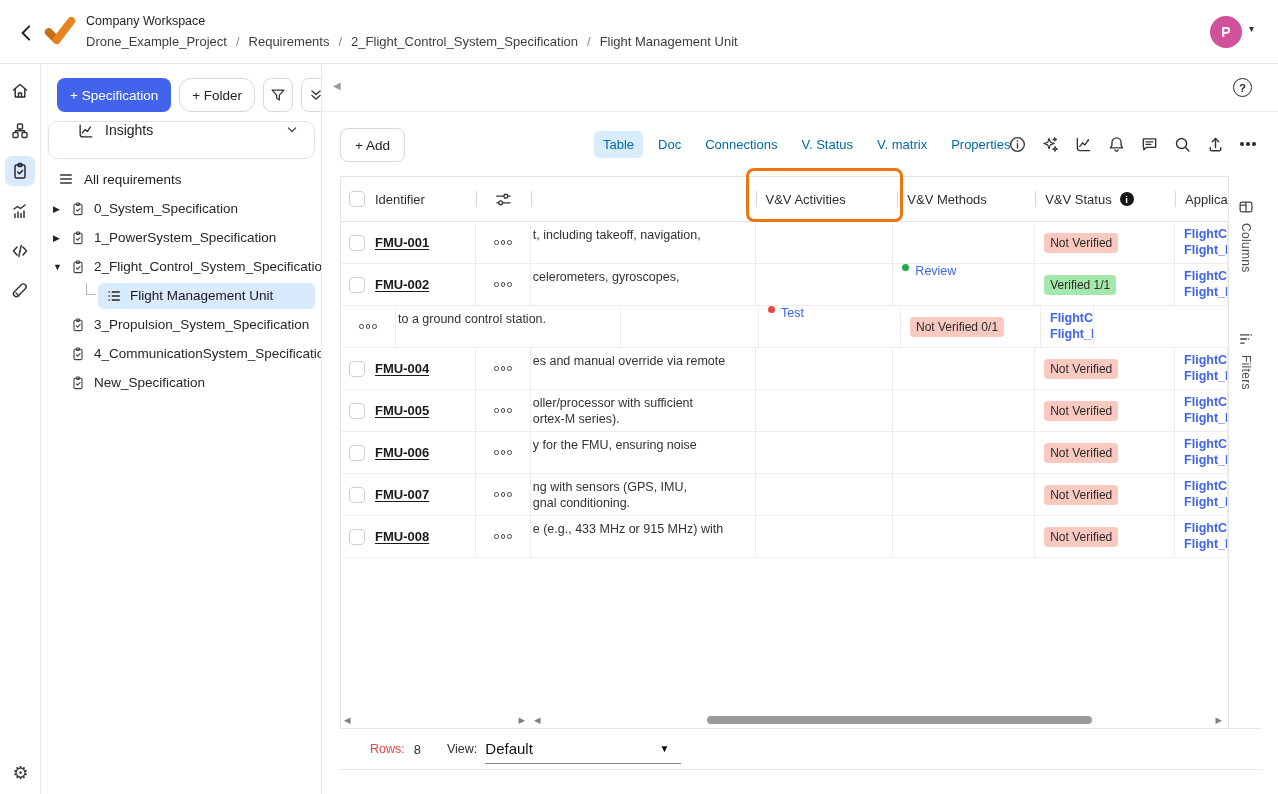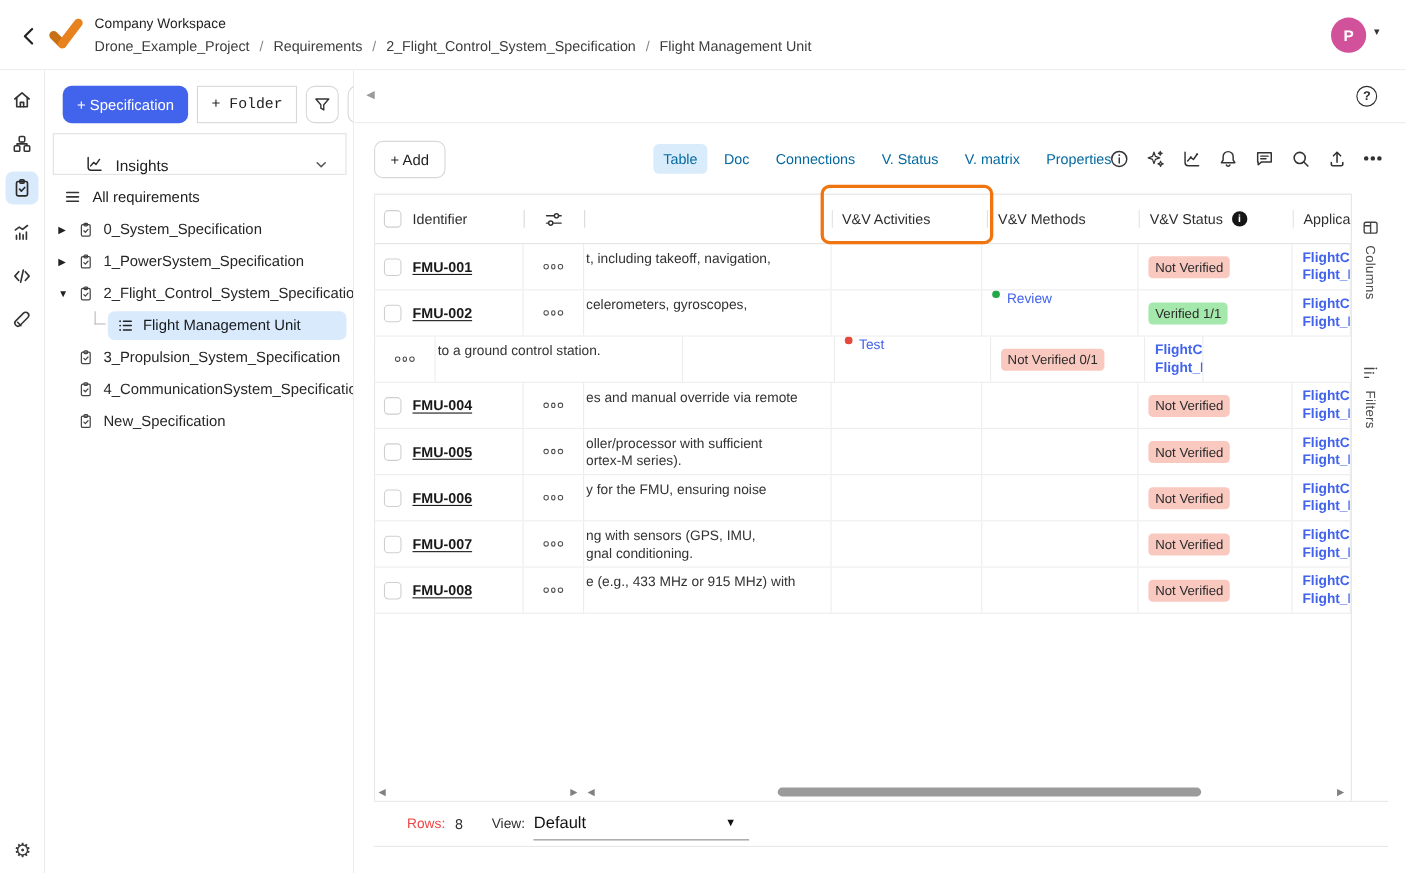--- a/index.html
+++ b/index.html
@@ -20,23 +20,23 @@
   
   .nav-rail { position:absolute; left:0; top:64px; width:41px; bottom:0; border-right:1px solid #e9e9e9; display:flex; flex-direction:column; align-items:center; padding-top:12px; gap:10px; background:#fff; }
   .rail-btn { width:30px; height:30px; border-radius:7px; display:flex; align-items:center; justify-content:center; cursor:pointer; }
   .rail-btn.active { background:var(--selection,#D9EAFC); }
   .rail-gear { position:absolute; bottom:10px; left:0; width:41px; display:flex; justify-content:center; font-size:18px; color:#3c3c3c; cursor:pointer; }
 
   
   .tree-panel { position:absolute; left:41px; top:64px; width:281px; bottom:0; border-right:1px solid #e9e9e9; background:#fff; overflow:hidden; }
   .panel-actions { position:absolute; left:16px; top:14px; display:flex; gap:8px; }
   .btn-spec { height:34px; padding:0 13px; background:var(--accent,#4263EB); color:#fff; border:none; border-radius:8px; font-size:13.5px; font-weight:500; font-family:inherit; cursor:pointer; white-space:nowrap; }
-  .btn-folder { height:34px; padding:0 12px; background:#fff; color:#222; border:1px solid #d8d8d8; border-radius:0; font-size:13.5px; font-family:Liberation Mono, monospace; cursor:pointer; white-space:nowrap; }
+  .btn-folder { height:34px; padding:0 12px; background:#fff; color:#222; border:1px solid #d8d8d8; border-radius:12px; font-size:13.5px; font-family:Liberation Sans, sans-serif; cursor:pointer; white-space:nowrap; }
   .btn-icon { height:34px; width:30px; background:#fff; border:1px solid #d8d8d8; border-radius:8px; display:flex; align-items:center; justify-content:center; cursor:pointer; }
-  .insights { position:absolute; left:7px; top:57px; width:267px; height:38px; border:1px solid #e2e2e2; border-radius:0; display:flex; align-items:flex-end; cursor:pointer; background:#fff; }
+  .insights { position:absolute; left:7px; top:57px; width:267px; height:38px; border:1px solid #e2e2e2; border-radius:10px; display:flex; align-items:flex-start; cursor:pointer; background:#fff; }
   .insights .lab { margin-left:10px; font-size:14px; font-weight:500; color:#222; }
   .insights .ico { margin-left:28px; }
   .insights .chev { margin-left:auto; margin-right:14px; }
   .all-req { position:absolute; left:17px; top:107px; display:flex; align-items:center; gap:10px; cursor:pointer; }
   .all-req .lab { font-size:13.5px; color:#1d1d1d; }
   .tree { position:absolute; left:0; top:130px; right:0; }
   .titem { height:29px; display:flex; align-items:center; cursor:pointer; white-space:nowrap; overflow:hidden; }
   .titem .caret { width:14px; margin-left:12px; font-size:9px; color:#222; flex:0 0 auto; }
   .titem .nocaret { width:14px; margin-left:12px; flex:0 0 auto; }
   .titem .clip { margin-left:3px; flex:0 0 auto; }

